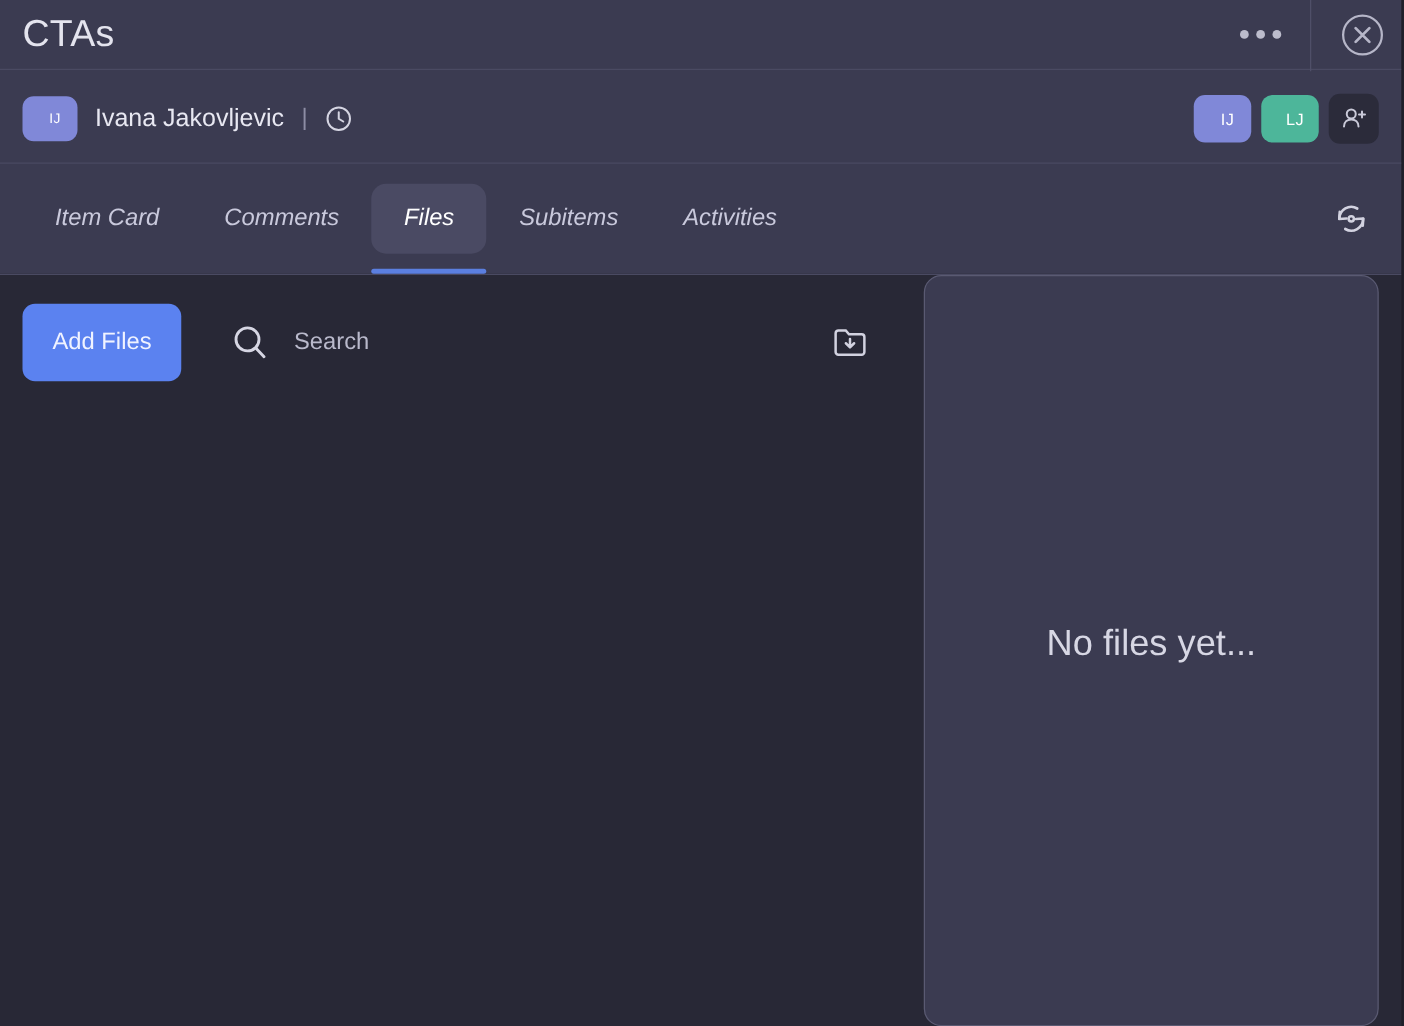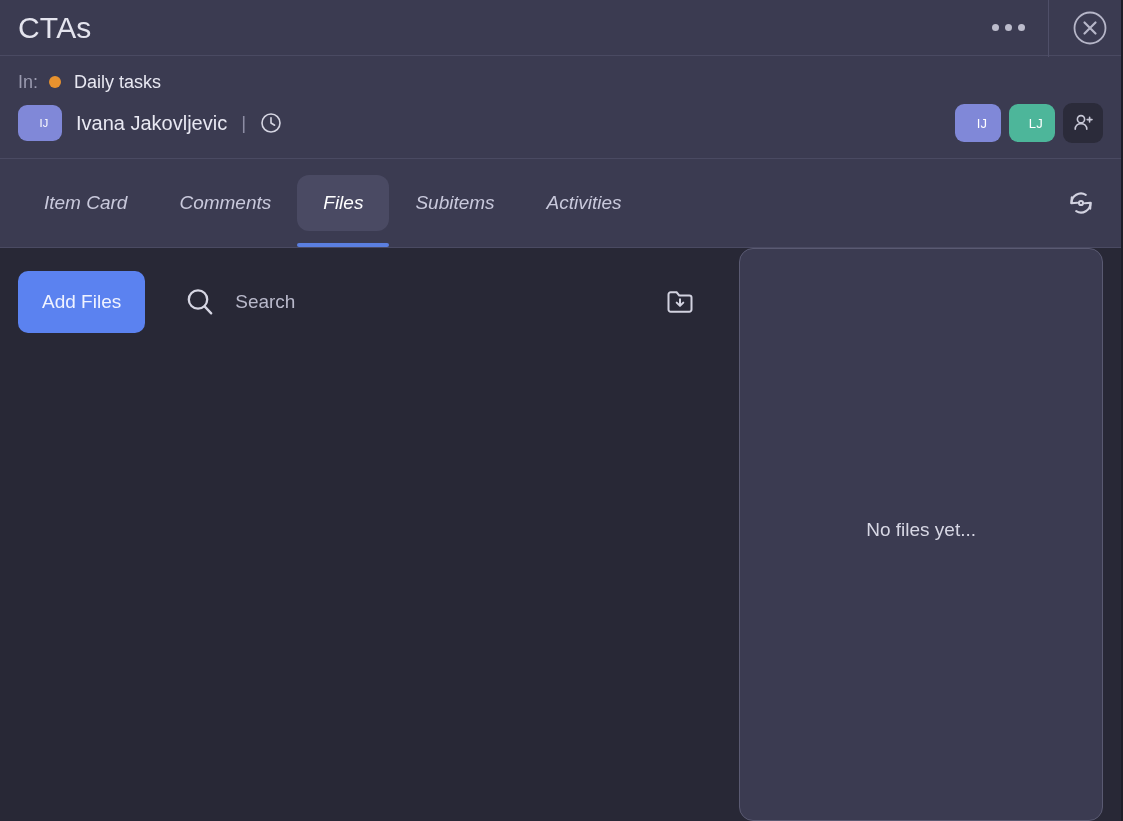--- a/index.html
+++ b/index.html
@@ -260,21 +260,21 @@
     border: 1px solid #5a5a72;
     border-radius: 14px;
     display: flex;
     align-items: center;
     justify-content: center;
     min-height: 0;
     box-sizing: border-box;
     position: relative;
   }
   .empty-text {
-    font-size: 19px;
+    font-size: 29px;
     color: #d7d7e4;
     position: relative;
     top: -5px;
   }
 </style>
 </head>
 <body>
 
 <div class="app">
 
@@ -294,25 +294,20 @@
       <div class="close-btn">
         <svg width="36" height="36" viewBox="0 0 36 36">
           <circle cx="18" cy="18" r="15.5" fill="none" stroke="#b6b6c8" stroke-width="1.8"></circle>
           <path d="M12.5 12.5 L23.5 23.5 M23.5 12.5 L12.5 23.5" stroke="#b6b6c8" stroke-width="2.2" stroke-linecap="round"></path>
         </svg>
       </div>
     </div>
 
     <div class="meta">
 
-      <div class="meta-row-in">
-        <span class="in-label">In:</span>
-        <span class="board-dot"></span>
-        <span class="board-name">Daily tasks</span>
-      </div>
 
       <div class="meta-row-person">
         <div class="avatar avatar-owner">
           <span>IJ</span>
         </div>
         <span class="person-name">Ivana Jakovljevic</span>
         <span class="meta-sep">|</span>
 
         <span class="clock-icon">
           <svg width="22" height="22" viewBox="0 0 22 22">

